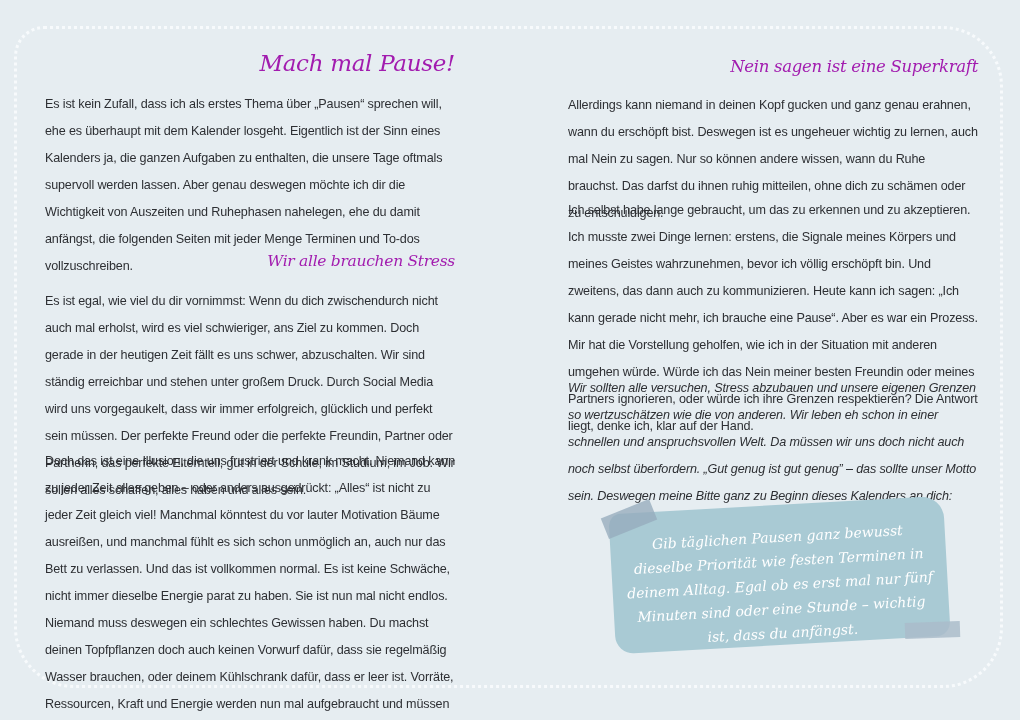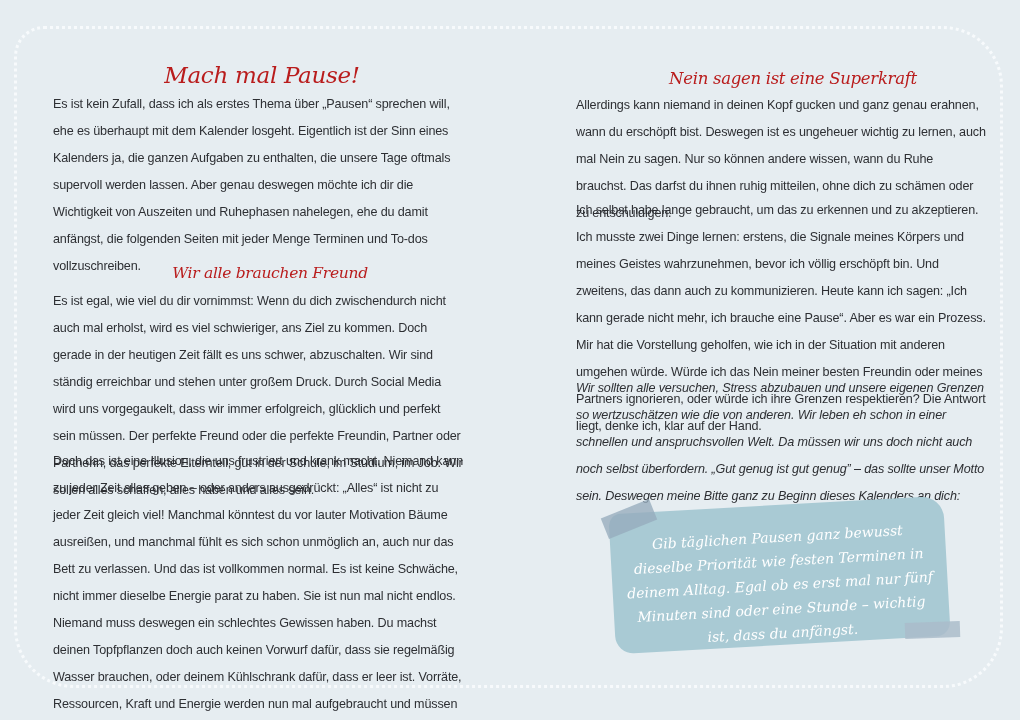--- a/index.html
+++ b/index.html
@@ -19,35 +19,35 @@
   }
   .page {
     position: absolute; top: 0;
   }
   .page-left { left: 45px; width: 410px; }
   .page-right { left: 568px; width: 410px; }
 
   .h-title {
     font-family: "DejaVu Serif", serif;
     font-style: italic;
-    color: #b91c1c;
-    text-align: center;
-    margin: 12px;
+    color: #a21caf;
+    text-align: right;
+    margin: 0;
     font-weight: normal;
     letter-spacing: -0.3px;
   }
   .h1 { font-size: 23px; position: absolute; top: 50px; left: 0; width: 410px; }
   .h2 { font-size: 15.5px; }
   p {
     margin: 0;
     font-size: 12.6px;
     line-height: 27px;
     letter-spacing: -0.15px;
   }
-  .p-abs { position: absolute; left: 8px; width: 410px; }
+  .p-abs { position: absolute; left: 0; width: 410px; }
 
   .note-wrap {
     position: absolute;
     left: 612px; top: 505px; width: 335px; height: 140px;
     transform: rotate(-3.2deg);
   }
   .note {
     position: absolute; inset: 0;
     background: #a9cad4;
     border-radius: 12px 22px 14px 18px;
@@ -76,21 +76,21 @@
   }
 </style>
 </head>
 <body>
 
 <div class="frame"></div>
 
 <div class="page page-left">
   <h1 class="h-title h1">Mach mal Pause!</h1>
   <p class="p-abs" style="top:91px;">Es ist kein Zufall, dass ich als erstes Thema über „Pausen“ sprechen will, ehe es überhaupt mit dem Kalender losgeht. Eigentlich ist der Sinn eines Kalenders ja, die ganzen Aufgaben zu enthalten, die unsere Tage oftmals supervoll werden lassen. Aber genau deswegen möchte ich dir die Wichtigkeit von Auszeiten und Ruhephasen nahelegen, ehe du damit anfängst, die folgenden Seiten mit jeder Menge Terminen und To-dos vollzuschreiben.</p>
-  <h2 class="h-title h2 p-abs" style="top:252px;">Wir alle brauchen Freund</h2>
+  <h2 class="h-title h2 p-abs" style="top:252px;">Wir alle brauchen Stress</h2>
   <p class="p-abs" style="top:288px;">Es ist egal, wie viel du dir vornimmst: Wenn du dich zwischendurch nicht auch mal erholst, wird es viel schwieriger, ans Ziel zu kommen. Doch gerade in der heutigen Zeit fällt es uns schwer, abzuschalten. Wir sind ständig erreichbar und stehen unter großem Druck. Durch Social Media wird uns vorgegaukelt, dass wir immer erfolgreich, glücklich und perfekt sein müssen. Der perfekte Freund oder die perfekte Freundin, Partner oder Partnerin, das perfekte Elternteil, gut in der Schule, im Studium, im Job. Wir sollen alles schaffen, alles haben und alles sein.</p>
   <p class="p-abs" style="top:448px;">Doch das ist eine Illusion, die uns frustriert und krank macht. Niemand kann zu jeder Zeit alles geben – oder anders ausgedrückt: „Alles“ ist nicht zu jeder Zeit gleich viel! Manchmal könntest du vor lauter Motivation Bäume ausreißen, und manchmal fühlt es sich schon unmöglich an, auch nur das Bett zu verlassen. Und das ist vollkommen normal. Es ist keine Schwäche, nicht immer dieselbe Energie parat zu haben. Sie ist nun mal nicht endlos. Niemand muss deswegen ein schlechtes Gewissen haben. Du machst deinen Topfpflanzen doch auch keinen Vorwurf dafür, dass sie regelmäßig Wasser brauchen, oder deinem Kühlschrank dafür, dass er leer ist. Vorräte, Ressourcen, Kraft und Energie werden nun mal aufgebraucht und müssen nachgefüllt werden.</p>
 </div>
 
 <div class="page page-right">
   <h2 class="h-title h2 p-abs" style="top:57px; font-size:16.5px;">Nein sagen ist eine Superkraft</h2>
   <p class="p-abs" style="top:92px;">Allerdings kann niemand in deinen Kopf gucken und ganz genau erahnen, wann du erschöpft bist. Deswegen ist es ungeheuer wichtig zu lernen, auch mal Nein zu sagen. Nur so können andere wissen, wann du Ruhe brauchst. Das darfst du ihnen ruhig mitteilen, ohne dich zu schämen oder zu entschuldigen.</p>
   <p class="p-abs" style="top:197px;">Ich selbst habe lange gebraucht, um das zu erkennen und zu akzeptieren. Ich musste zwei Dinge lernen: erstens, die Signale meines Körpers und meines Geistes wahrzunehmen, bevor ich völlig erschöpft bin. Und zweitens, das dann auch zu kommunizieren. Heute kann ich sagen: „Ich kann gerade nicht mehr, ich brauche eine Pause“. Aber es war ein Prozess. Mir hat die Vorstellung geholfen, wie ich in der Situation mit anderen umgehen würde. Würde ich das Nein meiner besten Freundin oder meines Partners ignorieren, oder würde ich ihre Grenzen respektieren? Die Antwort liegt, denke ich, klar auf der Hand.</p>
   <p class="p-abs" style="top:375px;font-style:italic;">Wir sollten alle versuchen, Stress abzubauen und unsere eigenen Grenzen so wertzuschätzen wie die von anderen. Wir leben eh schon in einer schnellen und anspruchsvollen Welt. Da müssen wir uns doch nicht auch noch selbst überfordern. „Gut genug ist gut genug” – das sollte unser Motto sein. Deswegen meine Bitte ganz zu Beginn dieses Kalenders an dich:</p>
 </div>

